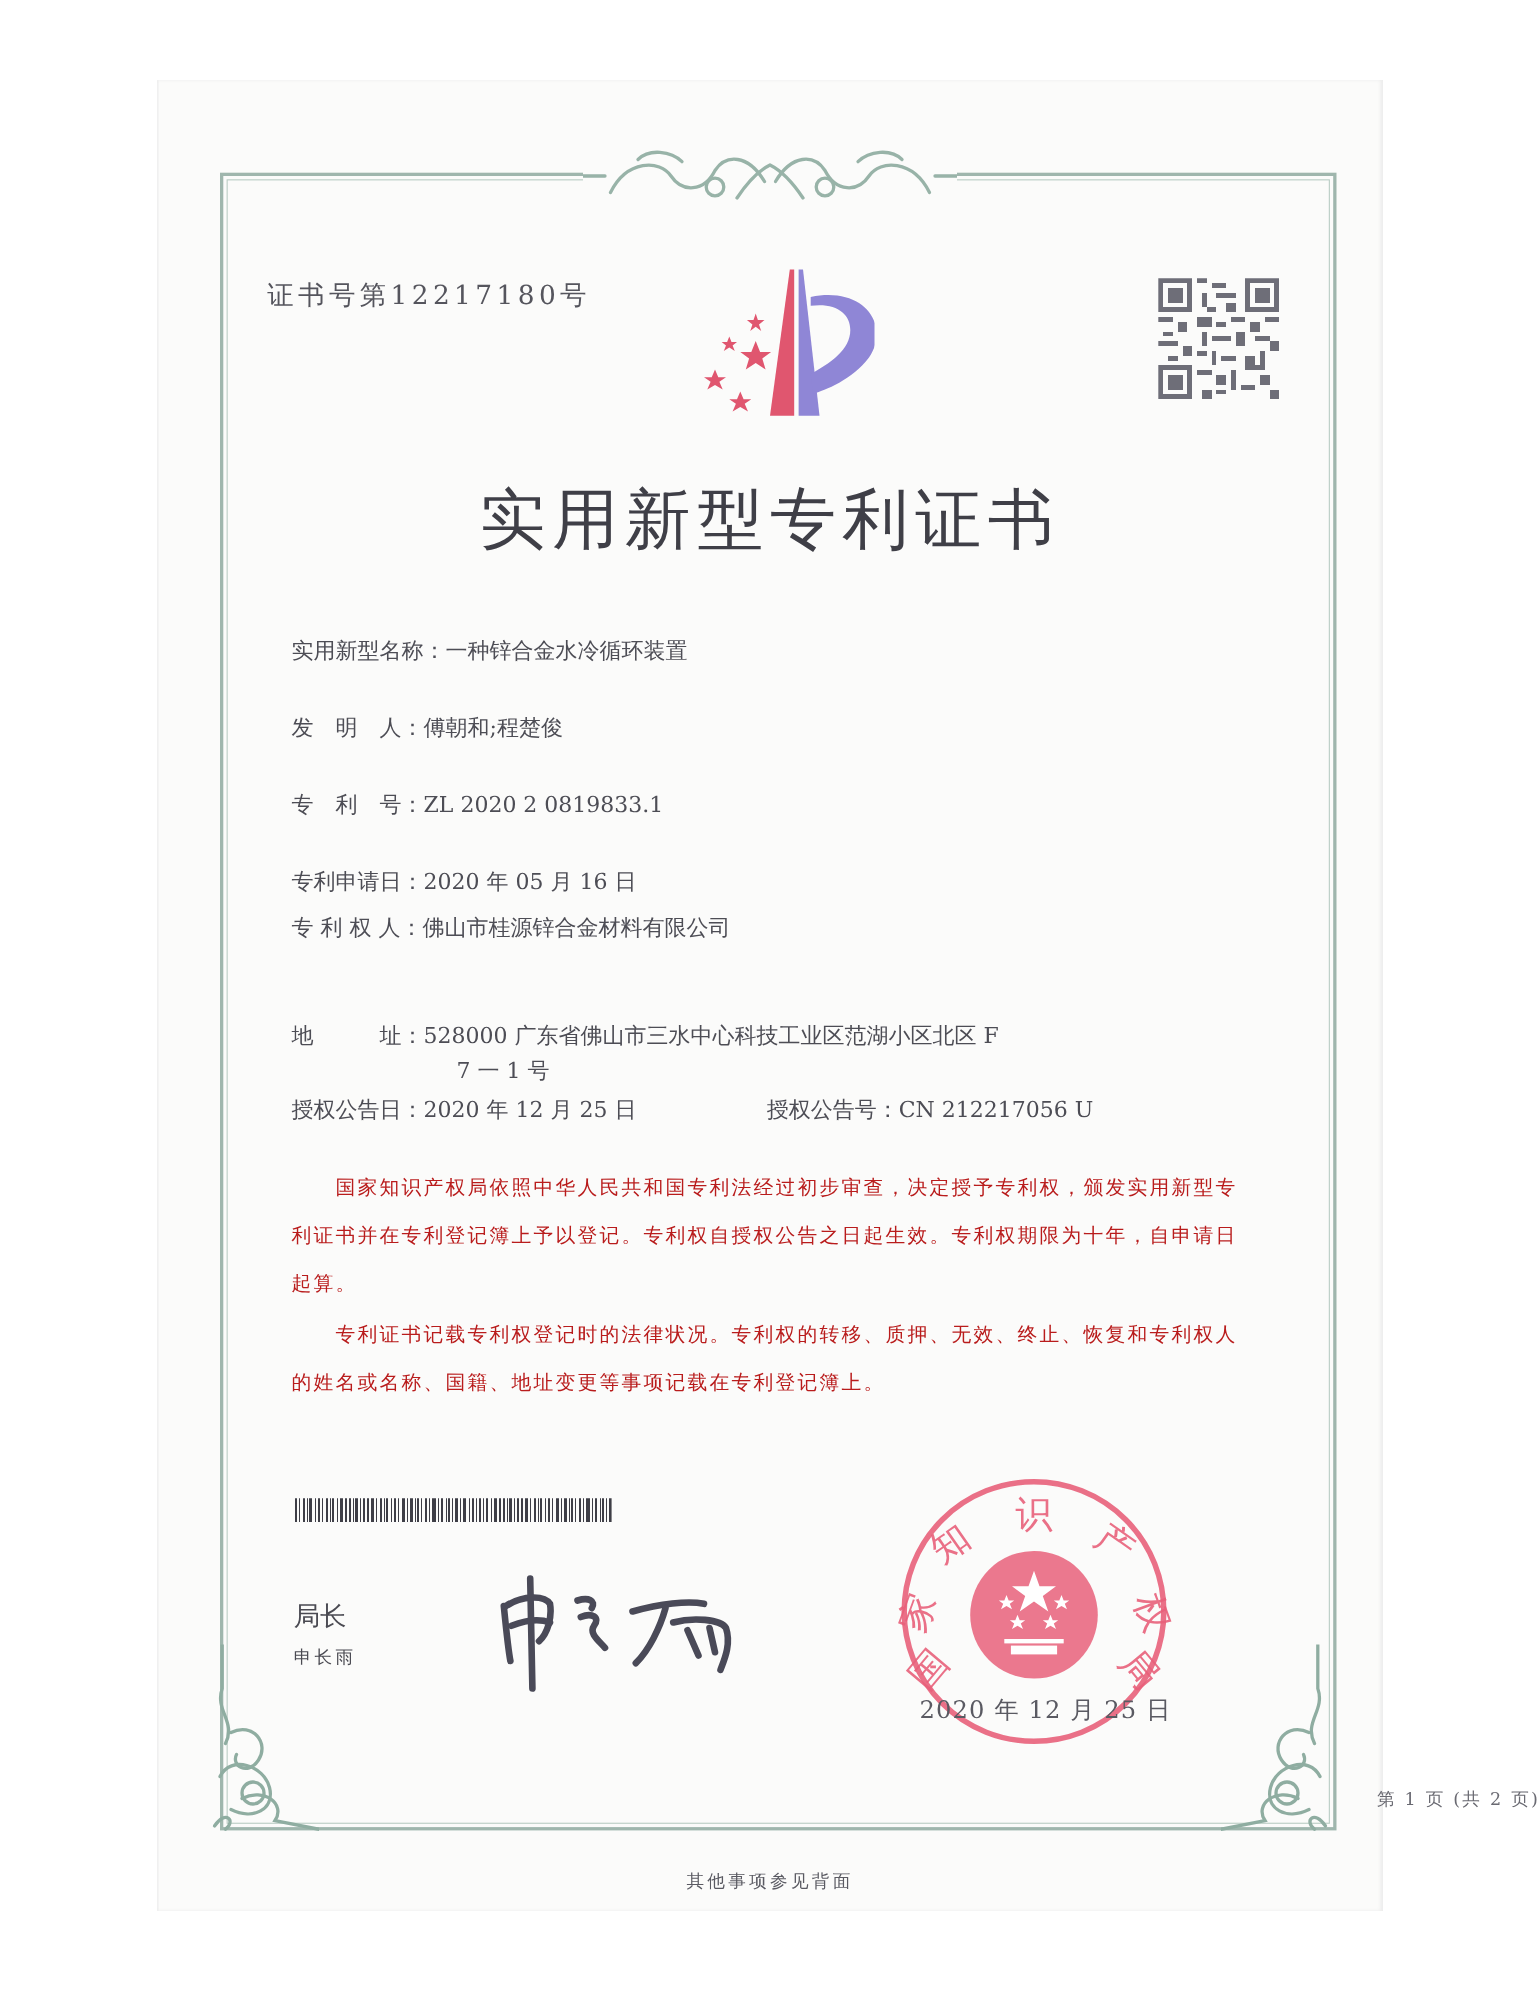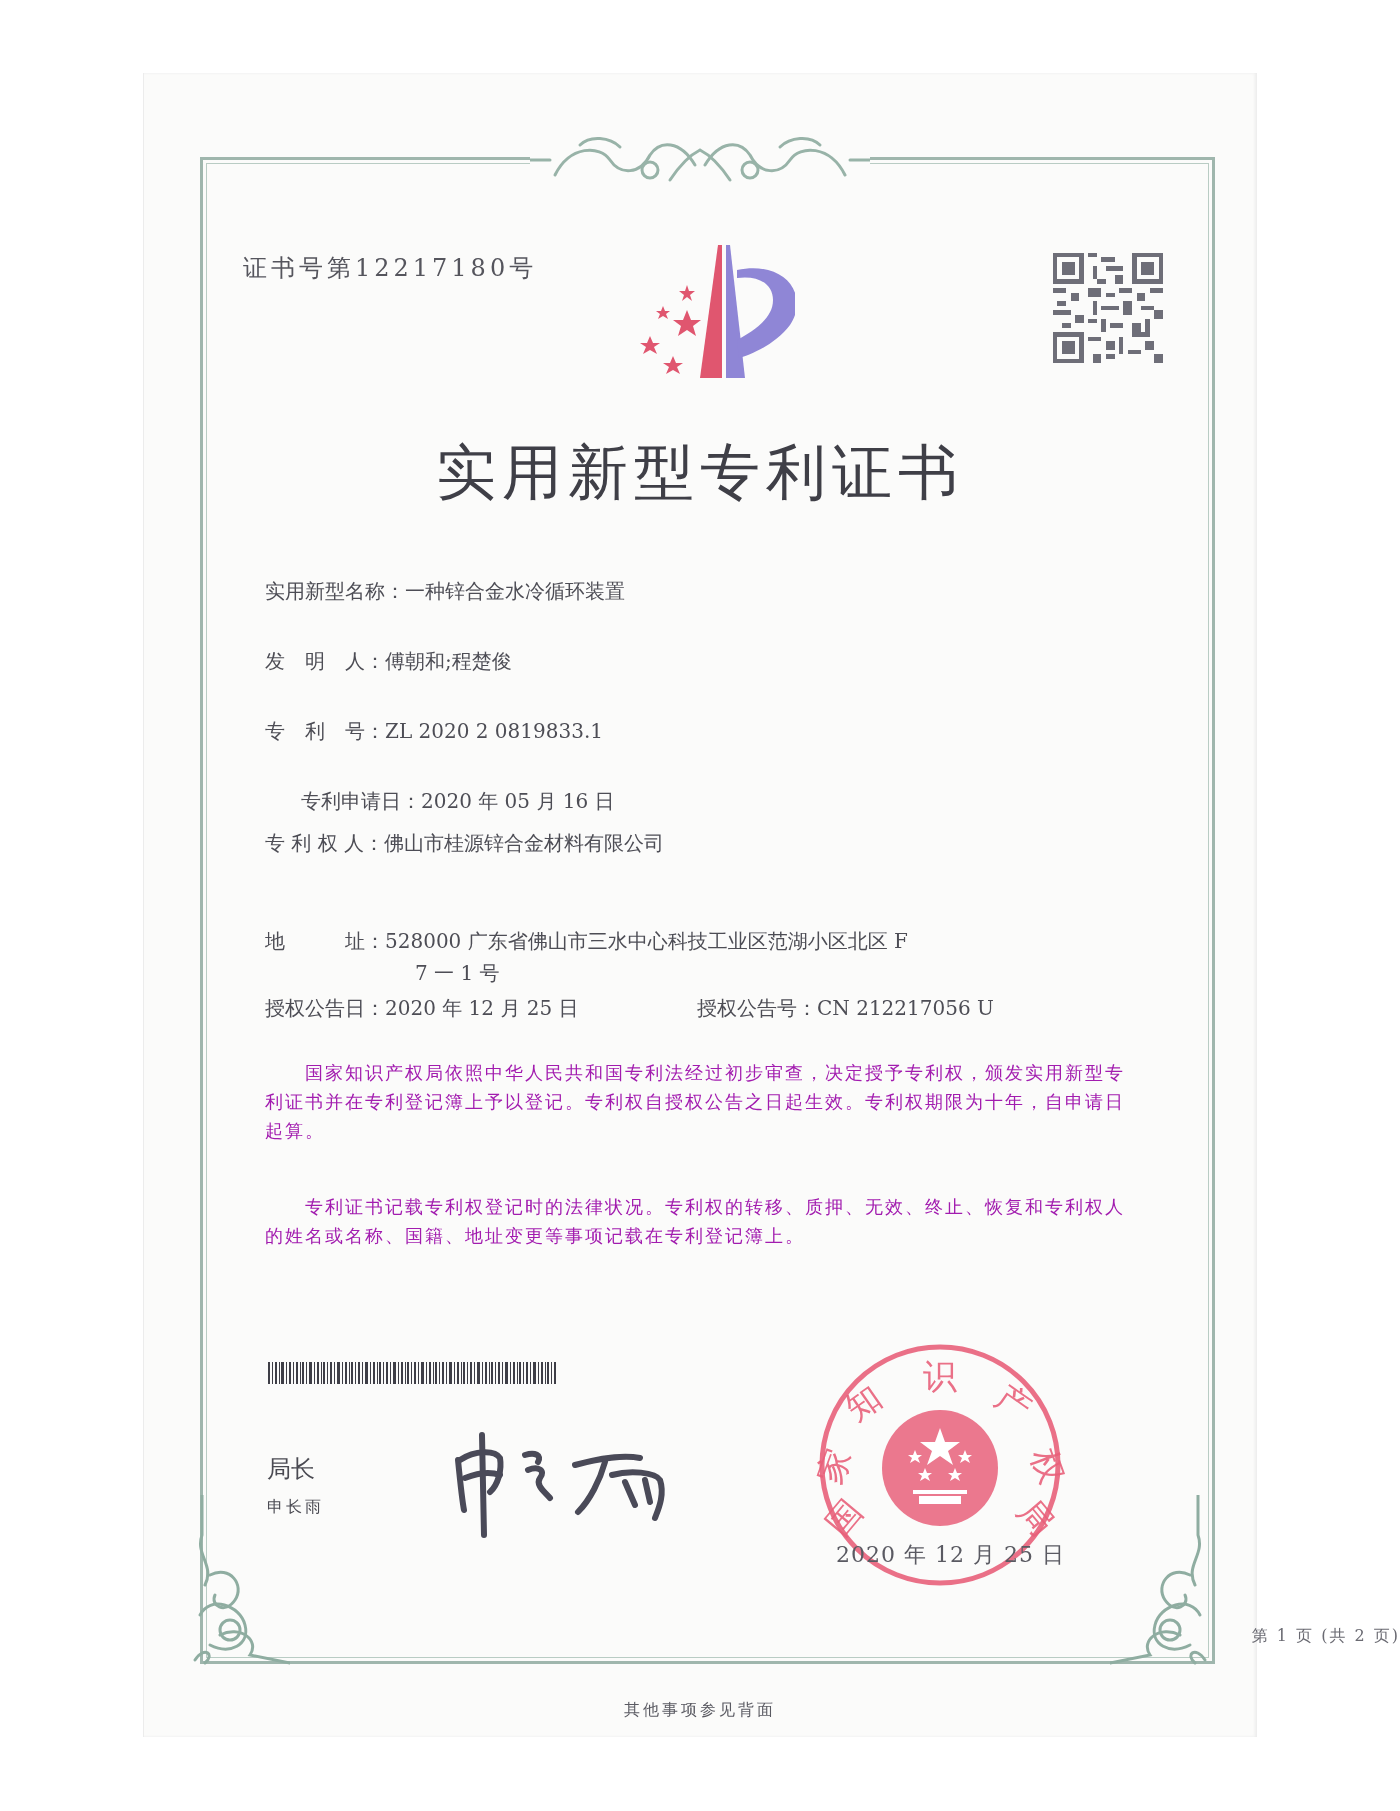--- a/index.html
+++ b/index.html
@@ -36,30 +36,30 @@
     font-size: 60px; letter-spacing: 6px; color: #3f3f47;
     font-family: "DejaVu Sans", "Liberation Sans", sans-serif;
   }
 
   .field { position: absolute; left: 265px; font-size: 20px; color: #4d4d55; white-space: nowrap; }
   .field .label { display: inline-block; }
   .field .value { display: inline-block; }
   .f1 { top: 578px; }
   .f2 { top: 648px; }
   .f3 { top: 718px; }
-  .f4 { top: 788px; margin-left: 36px; }
+  .f4 { top: 788px; }
   .f5 { top: 830px; }
   .f6 { top: 928px; }
   .f6b { top: 960px; left: 415px; }
   .f7 { top: 995px; }
   .f8 { top: 995px; left: 697px; }
 
   .paragraph {
-    position: absolute; left: 265px; width: 870px; font-size: 18px; line-height: 29px;
-    color: #a21caf; letter-spacing: 2px; text-indent: 40px;
+    position: absolute; left: 265px; width: 870px; font-size: 18px; line-height: 44px;
+    color: #b91c1c; letter-spacing: 2px; text-indent: 40px;
     font-family: "DejaVu Serif", serif;
   }
   .p1 { top: 1058px; }
   .p2 { top: 1160px; margin-top: 32px; }
 
   .barcode { position: absolute; left: 268px; top: 1362px; width: 288px; height: 22px; }
   .director-title { position: absolute; left: 267px; top: 1453px; font-size: 24px; color: #4a4a52; font-family: "DejaVu Sans", sans-serif; }
   .director-name { position: absolute; left: 267px; top: 1497px; font-size: 16px; color: #4a4a52; letter-spacing: 3px; font-family: "DejaVu Sans", sans-serif; }
   .signature { position: absolute; left: 450px; top: 1430px; width: 260px; height: 110px; }
 

